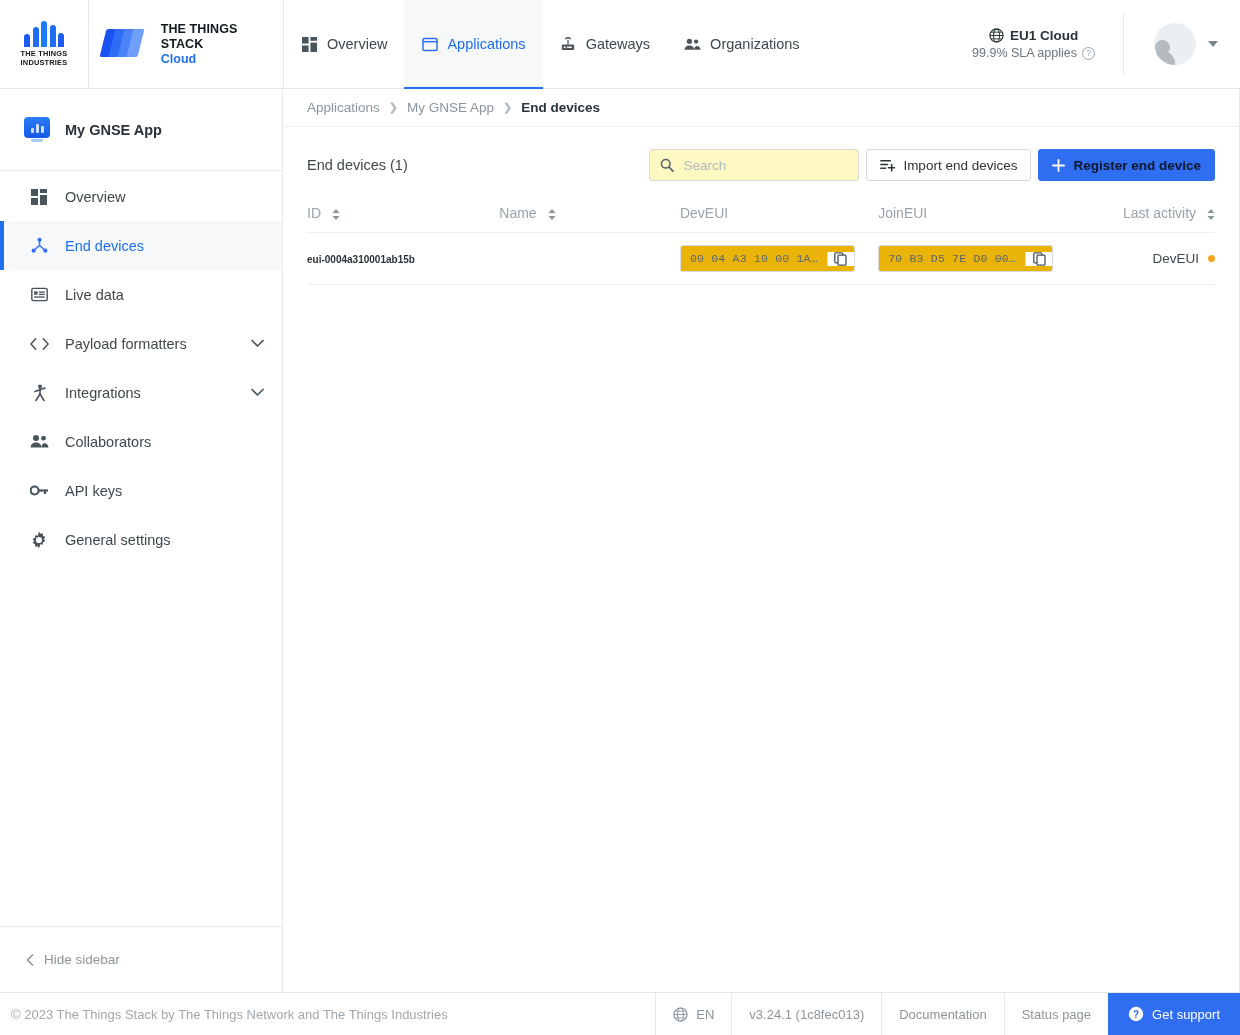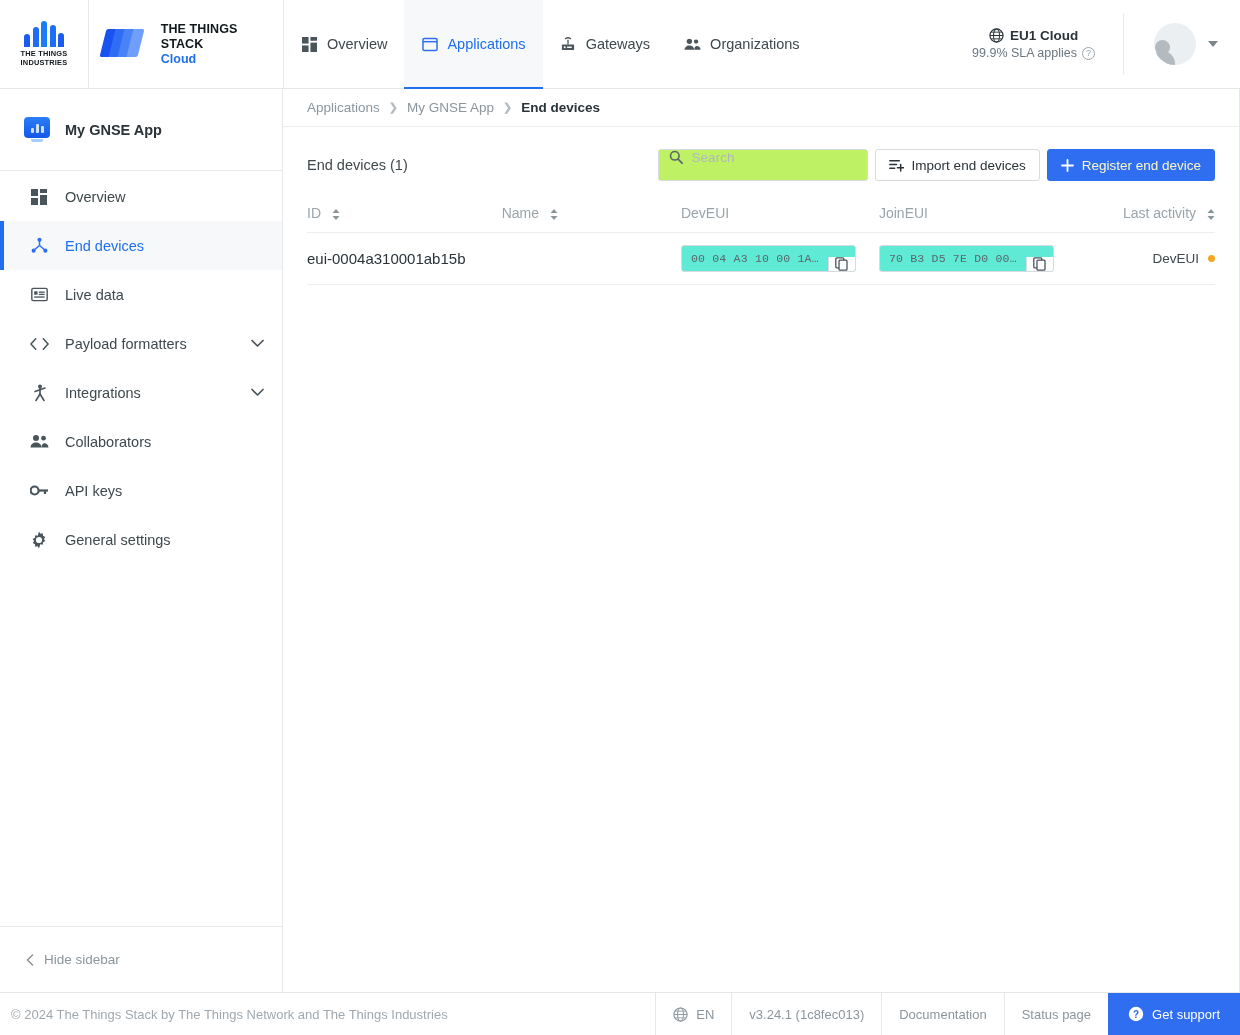--- a/index.html
+++ b/index.html
@@ -157,51 +157,51 @@
   .bc-current { color:#2b3338; font-weight:bold; }
 
   .panel { padding: 22px 24px 0 24px; flex:1 1 auto; min-height:0; display:flex; flex-direction:column; }
   .panel-top { display:flex; align-items:center; gap:10px; }
   .panel-title { font-size:14.5px; color:#3f484d; }
   .panel-actions { margin-left:auto; display:flex; align-items:center; gap:7px; }
 
   .search-box {
     width: 210px; height: 32px;
     border:1px solid #d7dbde; border-radius:3px;
-    display:flex; align-items:flex-start; gap:9px; padding: 0 10px;
-    background:#bef264;
+    display:flex; align-items:center; gap:9px; padding: 0 10px;
+    background:#fef9c3;
   }
   .search-box input {
     border:none; outline:none; font-size:13.5px; font-family:inherit;
     color:#2b3338; background:transparent; width:100%;
   }
   .search-box input::placeholder { color:#b0b8bd; }
 
   .btn {
     height: 32px; border-radius:3px; display:flex; align-items:center; gap:8px;
     padding: 0 13px; font-size:13.5px; cursor:pointer; white-space:nowrap;
   }
   .btn-outline { background:#fff; border:1px solid #d7dbde; color:#2b3338; }
-  .btn-primary { background:#2f6ef0; border:1px solid #2f6ef0; color:#fef9c3; font-weight:normal; }
+  .btn-primary { background:#2f6ef0; border:1px solid #2f6ef0; color:#0f172a; font-weight:bold; }
 
   table.devices { width:100%; border-collapse:collapse; margin-top: 18px; }
   table.devices th {
     font-size:14px; font-weight:normal; color:#9aa4ab;
     text-align:left; padding: 6px 0 11px 0; border-bottom:1px solid #eceef0;
     white-space:nowrap;
   }
   table.devices th .sorter { display:inline-block; margin-left:7px; vertical-align:middle; }
   table.devices td { padding: 12px 0; border-bottom:1px solid #eceef0; font-size:13.5px; vertical-align:middle; }
   .col-id { width: 200px; }
   .col-name { width: 190px; }
   .col-dev { width: 200px; }
   .col-join { width: 250px; }
   .col-last { text-align:right; }
-  .dev-id { font-weight:normal; color:#2b3338; font-size:15px; }
-  .eui-wrap { display:inline-flex; align-items:flex-end; border:1px solid #d7dbde; border-radius:3px; overflow:hidden; background:#5eead4; }
+  .dev-id { font-weight:bold; color:#2b3338; font-size:10px; }
+  .eui-wrap { display:inline-flex; align-items:center; border:1px solid #d7dbde; border-radius:3px; overflow:hidden; background:#eab308; }
   .eui-val {
     font-family:"Liberation Mono", monospace; font-size:11.5px; color:#5c666d;
     padding: 6px 9px; white-space:nowrap; letter-spacing:.2px;
   }
   .eui-copy {
     border-left:1px solid #d7dbde; width:27px;
     display:flex; align-items:center; justify-content:center; cursor:pointer; background:#fff;
   }
   .last-act { display:inline-flex; align-items:center; gap:9px; justify-content:flex-end; }
   .last-act-txt { color:#3f484d; font-size:13.5px; }
@@ -601,21 +601,21 @@
               </span>
             </td>
           </tr>
         </tbody>
       </table>
     </div>
   </div>
 </div>
 
 <div class="footer">
-  <div class="copyright">© 2024 The Things Stack by The Things Network and The Things Industries</div>
+  <div class="copyright">© 2023 The Things Stack by The Things Network and The Things Industries</div>
   <div class="footer-links">
     <div class="f-item">
       <span>
         <svg width="15" height="15" viewBox="0 0 16 16">
             <circle cx="8" cy="8" r="7" fill="none" stroke="#8b959c" stroke-width="1.2"></circle>
             <ellipse cx="8" cy="8" rx="3.2" ry="7" fill="none" stroke="#8b959c" stroke-width="1"></ellipse>
             <line x1="1.2" y1="8" x2="14.8" y2="8" stroke="#8b959c" stroke-width="1"></line>
             <line x1="2.3" y1="4.4" x2="13.7" y2="4.4" stroke="#8b959c" stroke-width=".9"></line>
             <line x1="2.3" y1="11.6" x2="13.7" y2="11.6" stroke="#8b959c" stroke-width=".9"></line>
           </svg>

